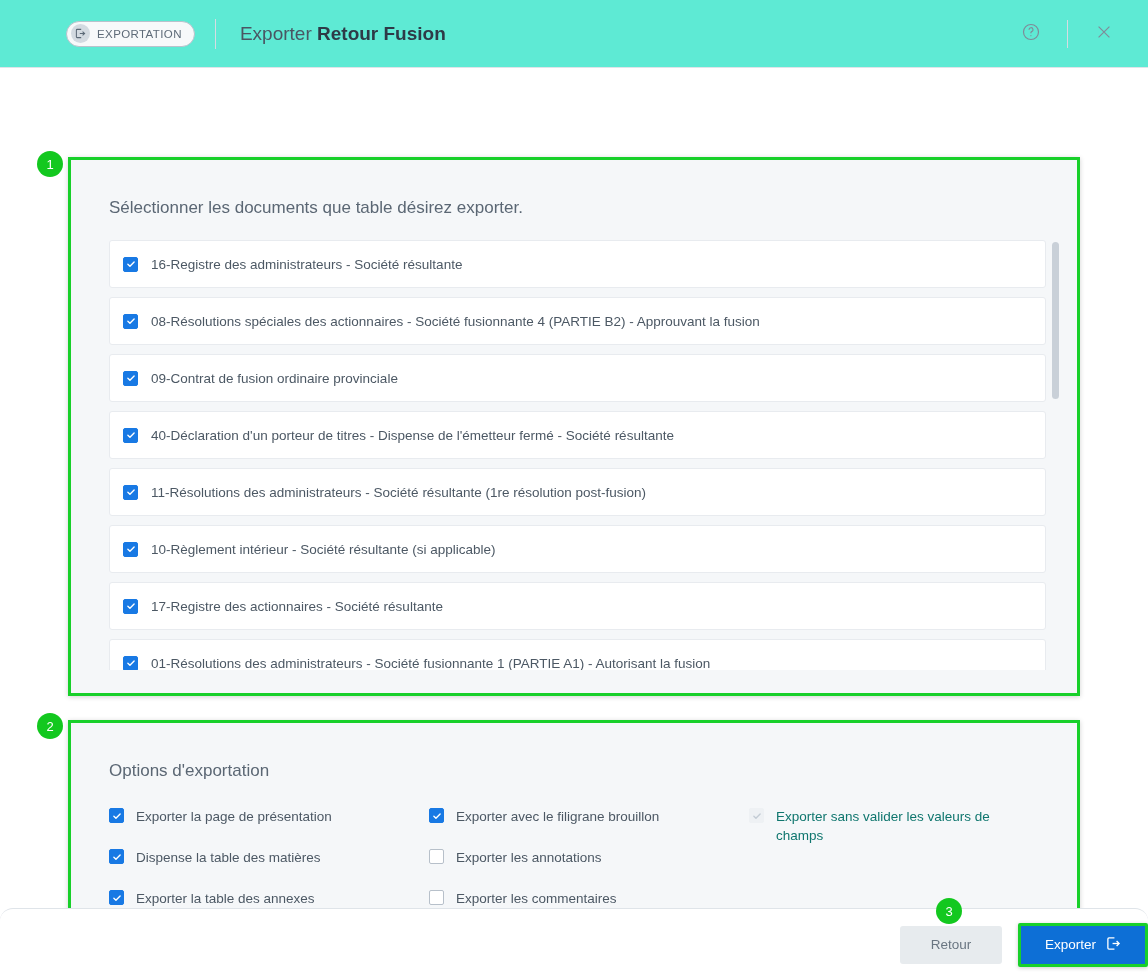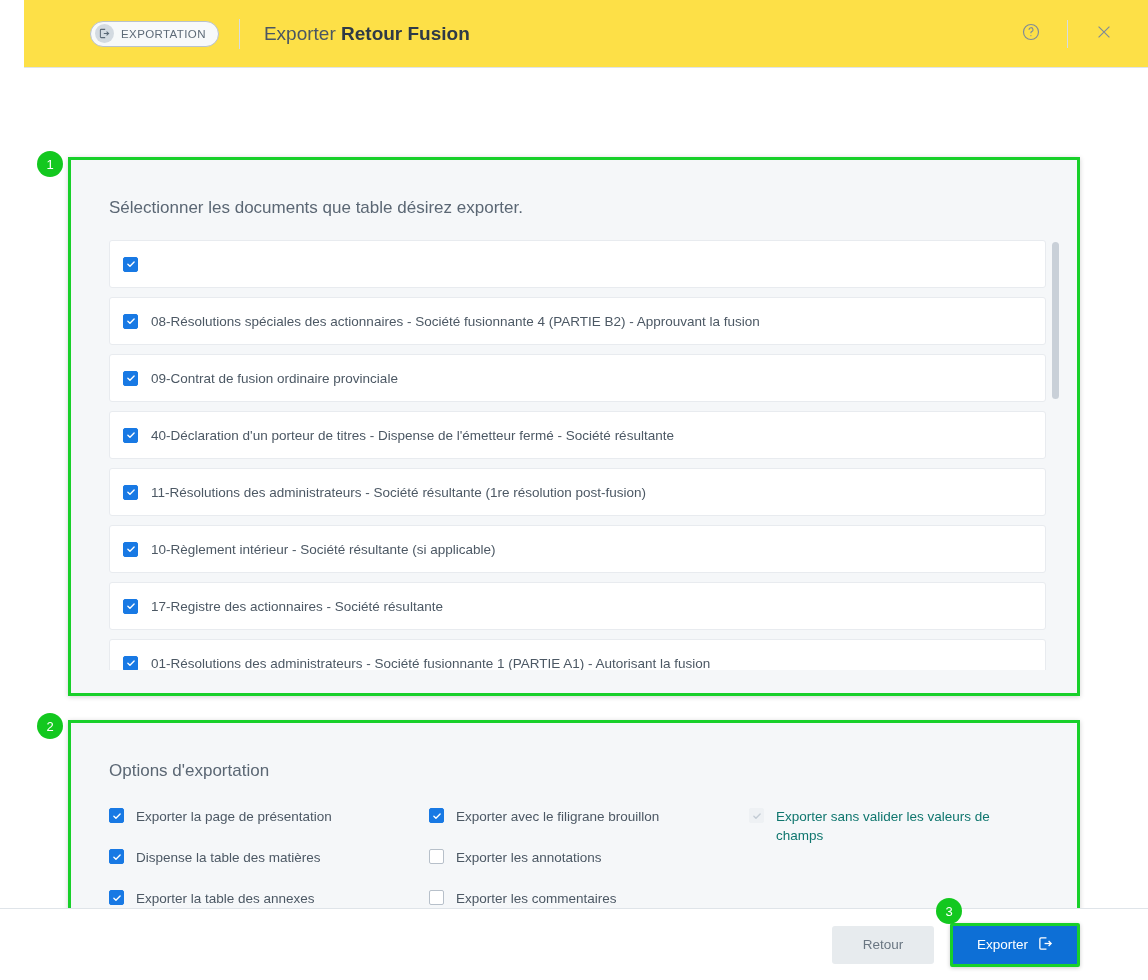--- a/index.html
+++ b/index.html
@@ -10,25 +10,24 @@
     height: 980px;
     background: #ffffff;
     font-family: "Liberation Sans", sans-serif;
     overflow: hidden;
   }
 
   
   .topbar {
     position: relative;
     height: 68px;
-    background: #fde047;
+    background: #5eead4;
     border-bottom: 1px solid #dfe4e9;
     display: flex;
     align-items: center;
-    margin-left: 24px;
   }
   .badge-pill {
     margin-left: 66px;
     height: 26px;
     padding: 0 12px 0 4px;
     border: 1px solid #b9c2cc;
     border-radius: 13px;
     display: inline-flex;
     align-items: center;
     gap: 7px;
@@ -208,22 +207,22 @@
 
   
   .footer {
     position: relative;
     height: 72px;
     background: #ffffff;
     border-top: 1px solid #dfe4e9;
     display: flex;
     align-items: center;
     justify-content: flex-end;
-    padding-right: 68px;
     gap: 16px;
+    border-radius: 13px;
   }
   .btn-back {
     min-width: 102px;
     height: 38px;
     background: #e7ebee;
     color: #6a7682;
     border: none;
     border-radius: 3px;
     font-size: 13.5px;
     font-family: inherit;
@@ -307,20 +306,21 @@
       <div class="sec-heading">Sélectionner les documents que table désirez exporter.</div>
 
       <div class="doc-list">
         <div id="doc-items">
             <div class="doc-item">
               <span class="cb on">
                 <svg width="10" height="10" viewBox="0 0 16 16" fill="none" stroke="#ffffff" stroke-width="2.2" stroke-linecap="round" stroke-linejoin="round">
                   <path d="M3 8.4 6.3 11.6 13 4.8"></path>
                 </svg>
               </span>
+              <span class="doc-label">16-Registre des administrateurs - Société résultante</span>
             </div>
             <div class="doc-item">
               <span class="cb on">
                 <svg width="10" height="10" viewBox="0 0 16 16" fill="none" stroke="#ffffff" stroke-width="2.2" stroke-linecap="round" stroke-linejoin="round">
                   <path d="M3 8.4 6.3 11.6 13 4.8"></path>
                 </svg>
               </span>
               <span class="doc-label">08-Résolutions spéciales des actionnaires - Société fusionnante 4 (PARTIE B2) - Approuvant la fusion</span>
             </div>
             <div class="doc-item">

